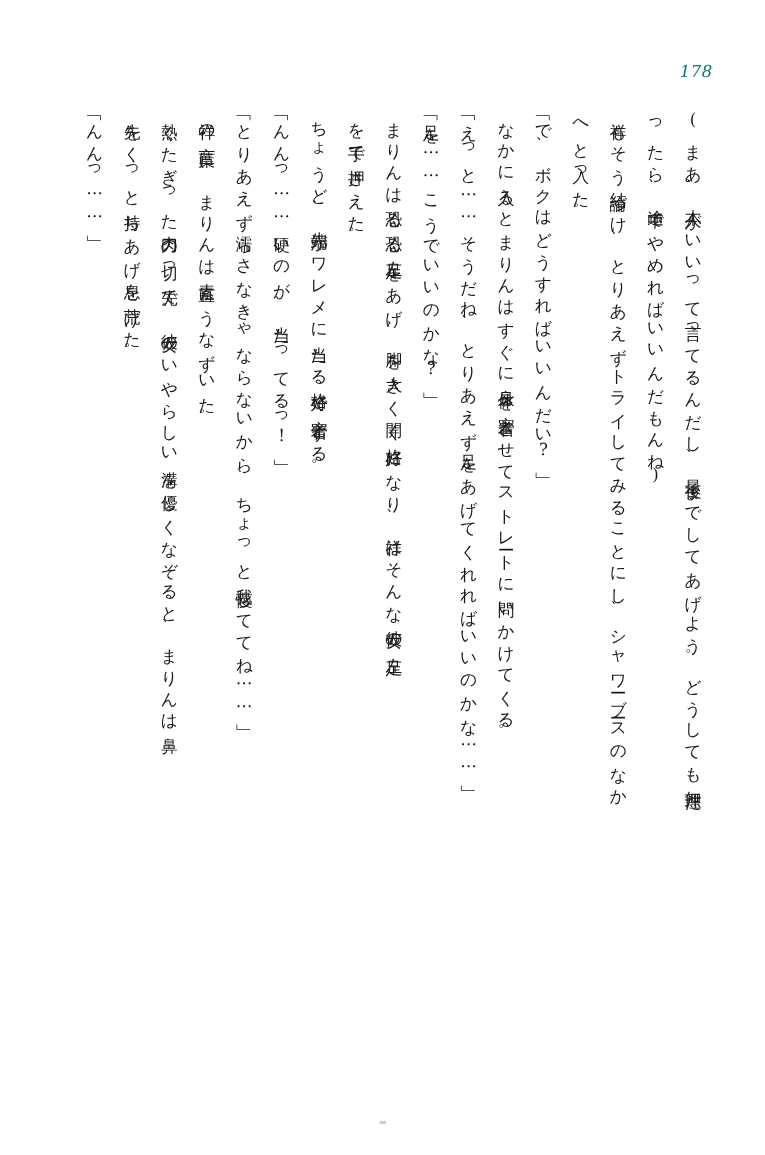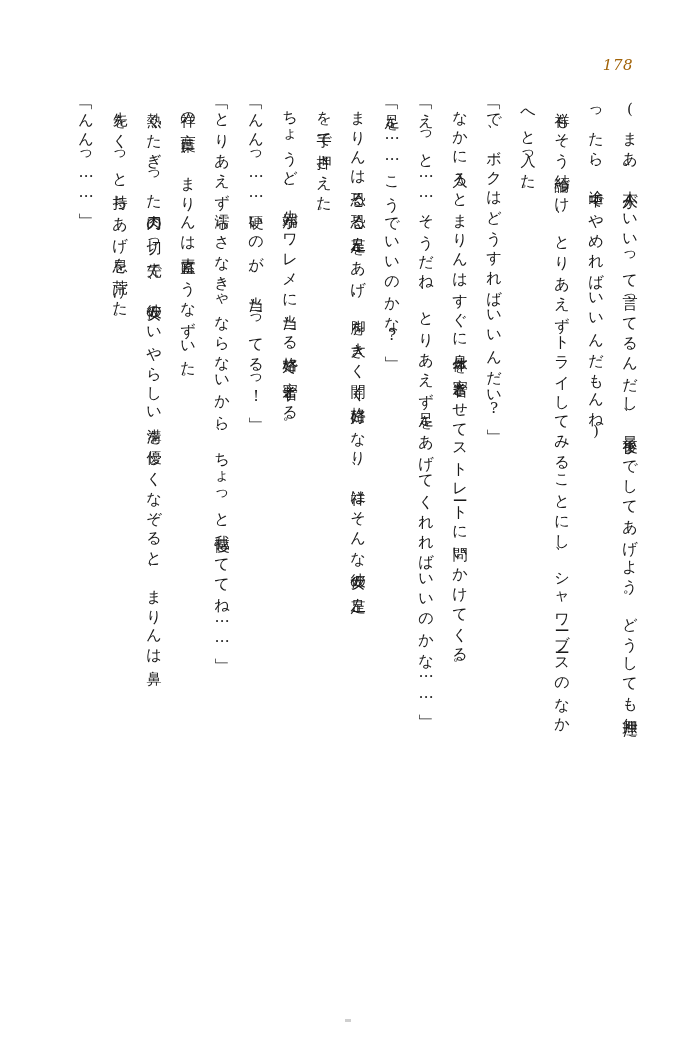--- a/index.html
+++ b/index.html
@@ -17,26 +17,26 @@
   .page {
     position: relative;
     width: 695px;
     height: 1050px;
     box-sizing: border-box;
     background: #ffffff;
   }
   .page-number {
     position: absolute;
     top: 56px;
-    right: 62px;
+    right: 47px;
     font-family: "DejaVu Serif", "Liberation Serif", serif;
     font-size: 15px;
     font-style: italic;
     letter-spacing: 0.5px;
-    color: #a16207;
+    color: #0f766e;
   }
   .body-text {
     position: absolute;
     top: 100px;
     right: 58px;
     left: 62px;
     bottom: 60px;
     display: flex;
     flex-direction: row-reverse;
     align-items: flex-start;

